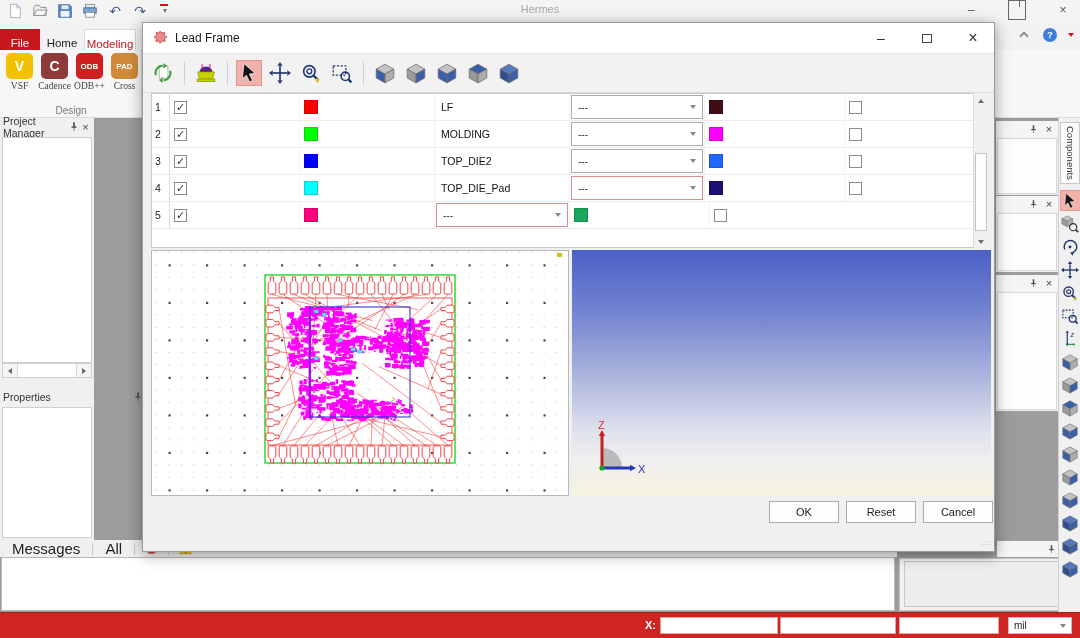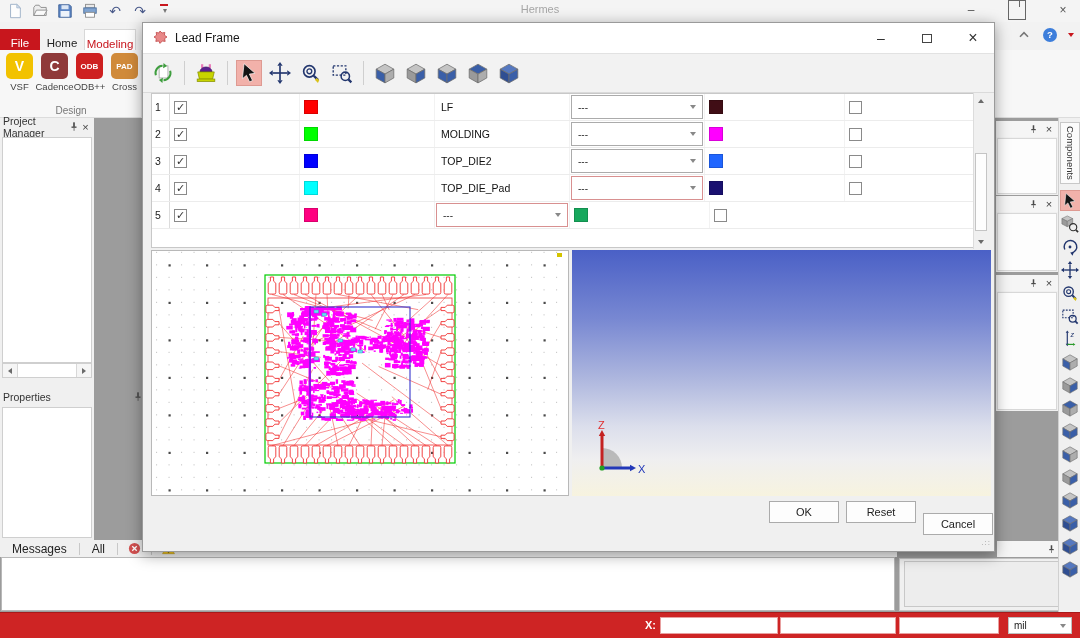--- a/index.html
+++ b/index.html
@@ -29,21 +29,21 @@
   .ribbon-right { position:absolute; right:6px; top:5px; display:flex; gap:10px; align-items:center; }
   .ribbon-right .ric { width:16px; height:16px; cursor:pointer; }
   .ribbon-right svg { width:16px; height:16px; }
   .red-caret { width:0; height:0; border-left:3px solid transparent; border-right:3px solid transparent; border-top:4px solid #C8161D; }
 
   .ribboncontent { position:absolute; left:0; top:50px; width:1080px; height:68px; background:#F7F7F7; border-bottom:1px solid #DCDCDC; }
   .rgroup { position:absolute; left:0; top:0; width:142px; height:68px; border-right:1px solid #E0E0E0; }
   .rbuttons { position:absolute; left:2px; top:2px; display:flex; }
   .rbtn { width:35px; display:flex; flex-direction:column; align-items:center; gap:2px; cursor:pointer; padding-top:1px; }
   .rbadge { width:27px; height:26px; border-radius:5px; color:#FFF; font-weight:bold; display:flex; align-items:center; justify-content:center; }
-  .rlabel { font-size:9.5px; color:#444; white-space:nowrap; }
+  .rlabel { font-size:9.5px; color:#444; white-space:nowrap;font-family:Liberation Serif, serif; }
   .groupname { position:absolute; left:0; bottom:2px; width:142px; text-align:center; font-size:10px; color:#777; }
 
   .workspace { position:absolute; left:0; top:118px; width:1080px; height:494px; background:#9C9C9C; }
 
   
   .leftdock { position:absolute; left:0; top:0; width:94px; height:422px; background:#F0F0F0; }
   .pane-title { height:17px; display:flex; align-items:center; padding:0 3px; font-size:10.5px; color:#333; background:#F0F0F0; }
   .pane-title .tspacer { flex:1; }
   .pane-title .tico { width:13px; height:13px; display:flex; align-items:center; justify-content:center; cursor:pointer; color:#444; font-size:11px; }
   .pane-title .tico svg { width:10px; height:11px; }
@@ -51,21 +51,21 @@
   .hscroll { position:absolute; left:2px; top:245px; width:90px; height:15px; background:#F5F5F5; border:1px solid #CFCFCF; display:flex; align-items:center; }
   .hs-arrow { width:14px; height:13px; display:flex; align-items:center; justify-content:center; cursor:pointer; }
   .tri-l { width:0; height:0; border-top:3.5px solid transparent; border-bottom:3.5px solid transparent; border-right:4.5px solid #6A6A6A; }
   .tri-r { width:0; height:0; border-top:3.5px solid transparent; border-bottom:3.5px solid transparent; border-left:4.5px solid #6A6A6A; }
   .hs-track { flex:1; height:100%; border-left:1px solid #D8D8D8; border-right:1px solid #D8D8D8; background:#FFF; }
   .props-title { position:absolute; left:0; top:270px; width:94px;gap:41px; }
   .props-body { position:absolute; left:2px; top:289px; width:90px; height:131px; background:#FFF; border:1px solid #CFCFCF; }
 
   
   .messagesbar { position:absolute; left:0; top:540px; width:897px; height:17px; background:#F0F0F0; display:flex; align-items:center; }
-  .mtab { padding:0 12px; font-size:12px; color:#222; cursor:pointer; height:100%; display:flex; align-items:center; }
+  .mtab { padding:0 12px; font-size:15px; color:#222; cursor:pointer; height:100%; display:flex; align-items:center; }
   .msep { width:1px; height:12px; background:#C8C8C8; }
   .micon { padding:0 10px; display:flex; align-items:center; cursor:pointer; }
   .micon svg { width:13px; height:13px; }
   .msgarea { position:absolute; left:1px; top:557px; width:894px; height:54px; background:#FFF; border:1px solid #B8B8B8; }
   .brtitle { position:absolute; left:997px; top:541px; width:80px; height:16px; background:#F5F5F5; display:flex; align-items:center; justify-content:flex-end; gap:4px; padding-right:4px; }
   .brtitle .tico { width:12px; height:12px; display:flex; align-items:center; justify-content:center; color:#444; font-size:11px; cursor:pointer; }
   .brtitle .tico svg { width:9px; height:10px; }
   .brpanel { position:absolute; left:899px; top:558px; width:178px; height:53px; background:#F0F0F0; border:1px solid #C4C4C4; }
   .brpanel .inner { position:absolute; left:4px; top:2px; right:4px; bottom:3px; background:#EDEDED; border:1px solid #C8C8C8; }
 
@@ -131,21 +131,21 @@
   .vs-thumb { position:absolute; left:1px; top:60px; width:12px; height:78px; background:#FDFDFD; border:1px solid #C4C4C4; cursor:pointer; }
 
   
   .vp2d { position:absolute; left:8px; top:227px; width:418px; height:246px; background:#FFF; border:1px solid #B8B8B8; }
   .vp3d { position:absolute; left:429px; top:227px; width:419px; height:246px;
           background:linear-gradient(180deg,#4A60C6 0%,#7888D2 28%,#ADB6DE 52%,#DCDFEC 72%,#EFEFF0 85%,#F7F3DF 100%); }
   .triad { position:absolute; left:16px; bottom:14px; }
 
   .dlg-buttons { position:absolute; left:0; top:478px; width:100%; height:22px; }
   .dbtn { position:absolute; top:0; width:70px; height:22px; background:#FDFDFD; border:1px solid #ABABAB; font-size:11px; color:#222; font-family:"Liberation Sans",sans-serif; cursor:pointer; }
-  .dbtn.ok { left:626px; } .dbtn.reset { left:703px; } .dbtn.cancel { left:780px;margin-top:12px; }
+  .dbtn.ok { left:626px; } .dbtn.reset { left:703px; } .dbtn.cancel { left:780px; }
 
   .dlg-status { position:absolute; left:0; top:505px; width:100%; height:19px; background:#F2F2F2; border-top:1px solid #E0E0E0; display:flex; align-items:center; justify-content:flex-end; gap:9px; padding-right:16px; }
   .dlg-status .sv { font-size:10.5px; font-weight:bold; color:#1A1A1A; }
   .dlg-status .ssep { width:1px; height:12px; background:#C4C4C4; }
   .grip { position:absolute; right:3px; bottom:4px; font-size:8px; color:#999; letter-spacing:1px; }
 </style>
 </head>
 <body>
 
 <div class="app">

